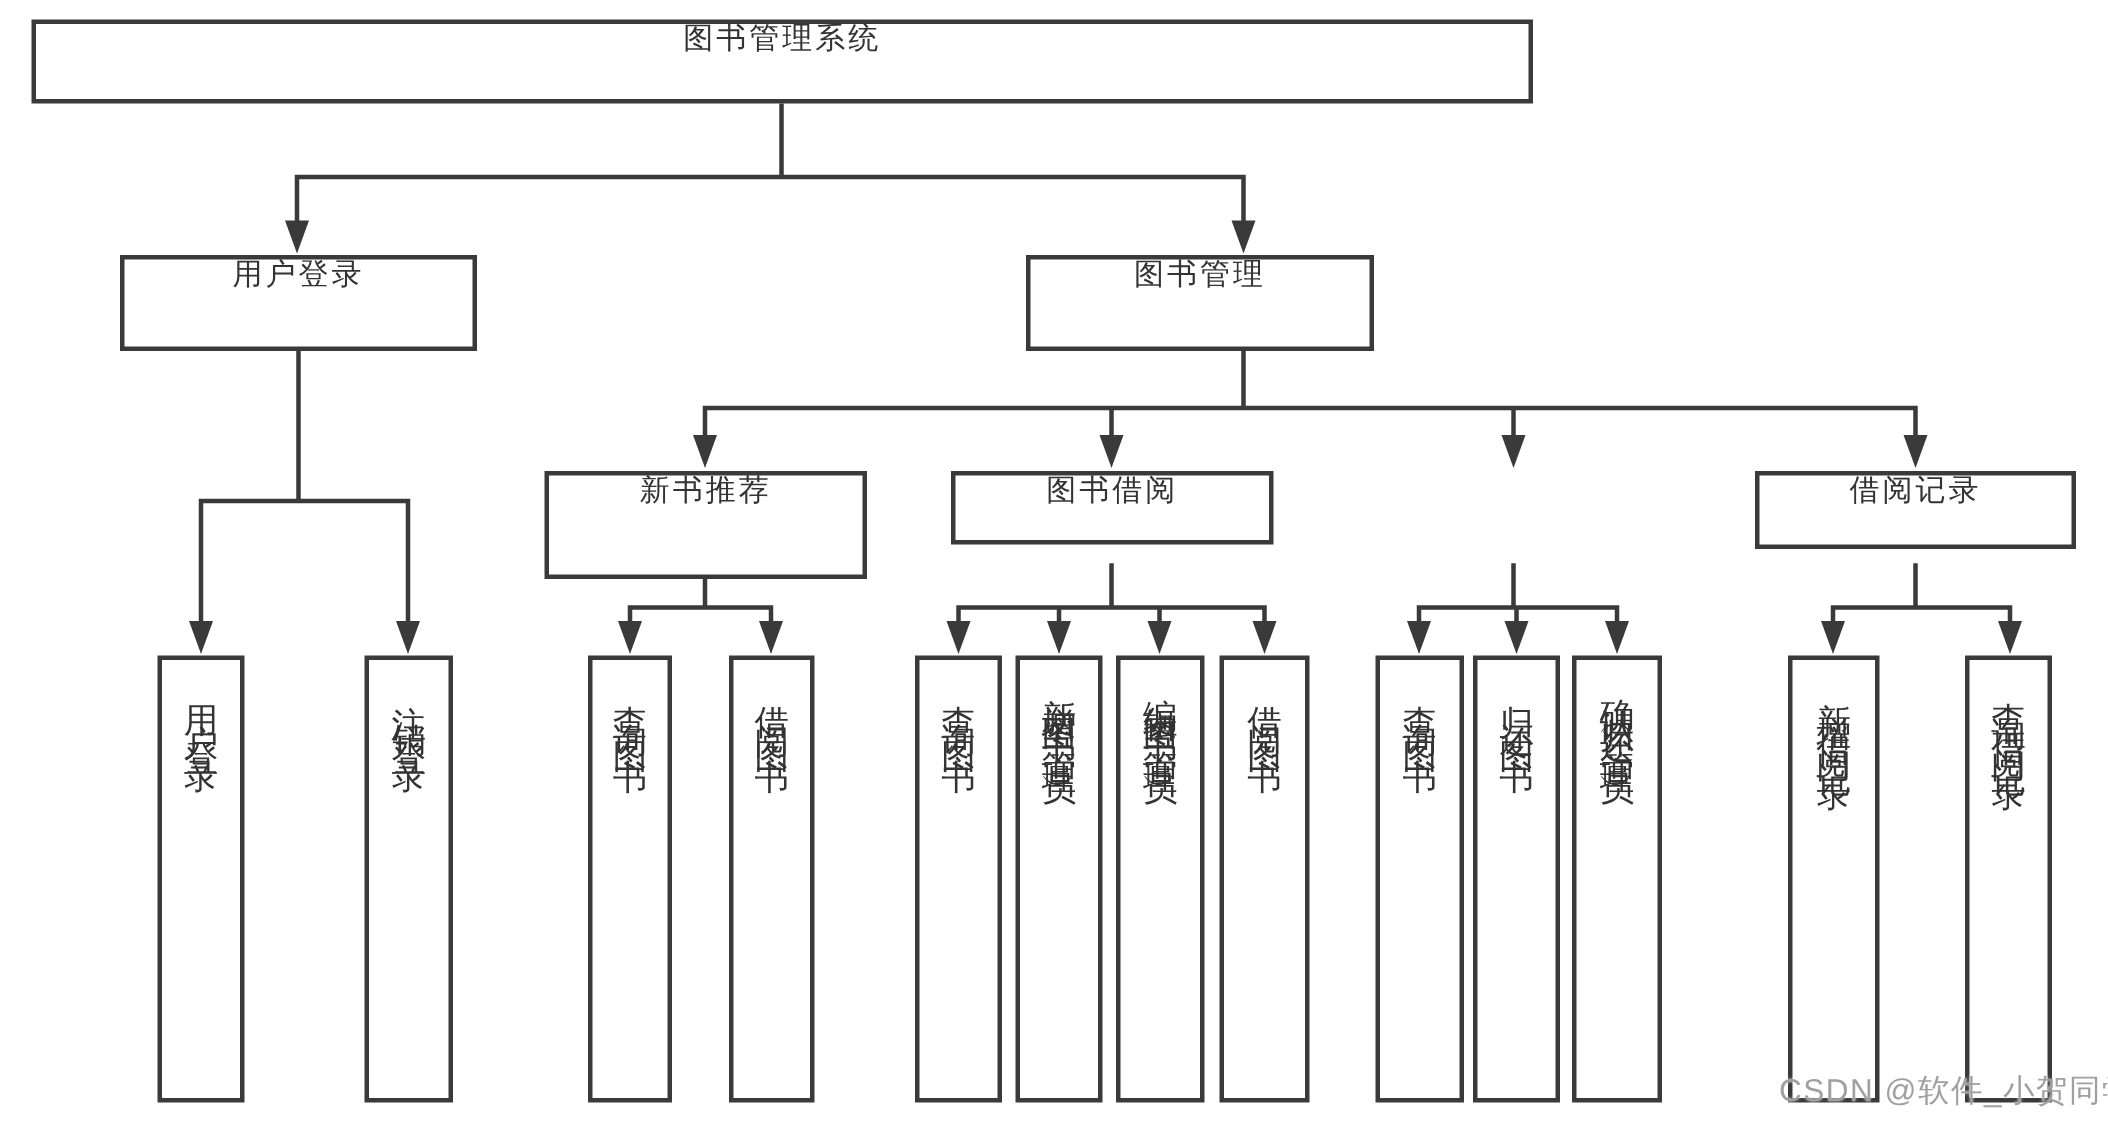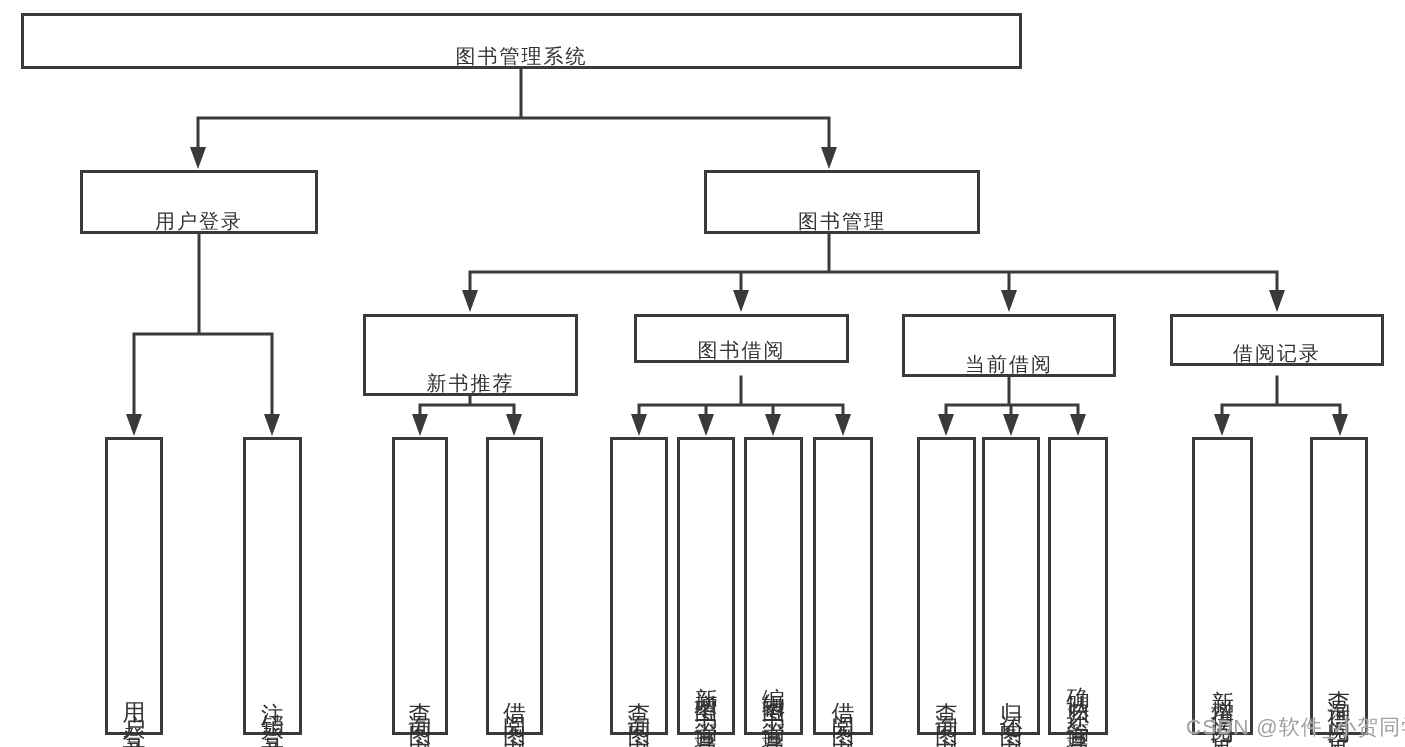--- a/index.html
+++ b/index.html
@@ -7,21 +7,21 @@
   .canvas {
     position:relative; width:1405px; height:747px;
     background:var(--background,#ffffff);
     font-family:"Liberation Sans", sans-serif;
     overflow:hidden;
   }
   .connectors { position:absolute; left:0; top:0; z-index:1; }
   .node {
     position:absolute; background:#ffffff;
     border:3px solid var(--line,#3a3a3a);
-    display:flex; align-items:flex-end; justify-content:center;
+    display:flex; align-items:flex-start; justify-content:center;
     z-index:2;
   }
   .hlbl {
     font-size:20px; color:var(--text,#333333);
     letter-spacing:2px; white-space:nowrap; line-height:1;
   }
   .vlbl {
     writing-mode:vertical-rl; text-orientation:mixed;
     font-size:23px; color:var(--text,#333333); line-height:1;
     white-space:nowrap;
@@ -81,32 +81,29 @@
     </g>
   </svg>
 
   <div class="node" style="left:21px;top:13px;width:1001px;height:56px">
     <span class="hlbl">图书管理系统</span>
   </div>
 
   <div class="node" style="left:80px;top:170px;width:238px;height:64px">
     <span class="hlbl">用户登录</span>
   </div>
-  <div class="node" style="left:704px;top:170px;width:276px;height:64px">
+  <div class="node" style="left:684px;top:170px;width:232px;height:64px">
     <span class="hlbl">图书管理</span>
   </div>
 
-  <div class="node" style="left:363px;top:314px;width:215px;height:82px">
+  <div class="node" style="left:363px;top:314px;width:215px;height:72px">
     <span class="hlbl">新书推荐</span>
   </div>
   <div class="node" style="left:634px;top:314px;width:215px;height:49px">
     <span class="hlbl">图书借阅</span>
-  </div>
-  <div class="node" style="left:902px;top:314px;width:214px;height:63px">
-    <span class="hlbl">当前借阅</span>
   </div>
   <div class="node" style="left:1170px;top:314px;width:214px;height:52px">
     <span class="hlbl">借阅记录</span>
   </div>
 
   <div class="node" style="left:105px;top:437px;width:58px;height:298px">
     <span class="vlbl ls4">用户登录</span>
   </div>
   <div class="node" style="left:243px;top:437px;width:59px;height:298px">
     <span class="vlbl ls4">注销登录</span>

